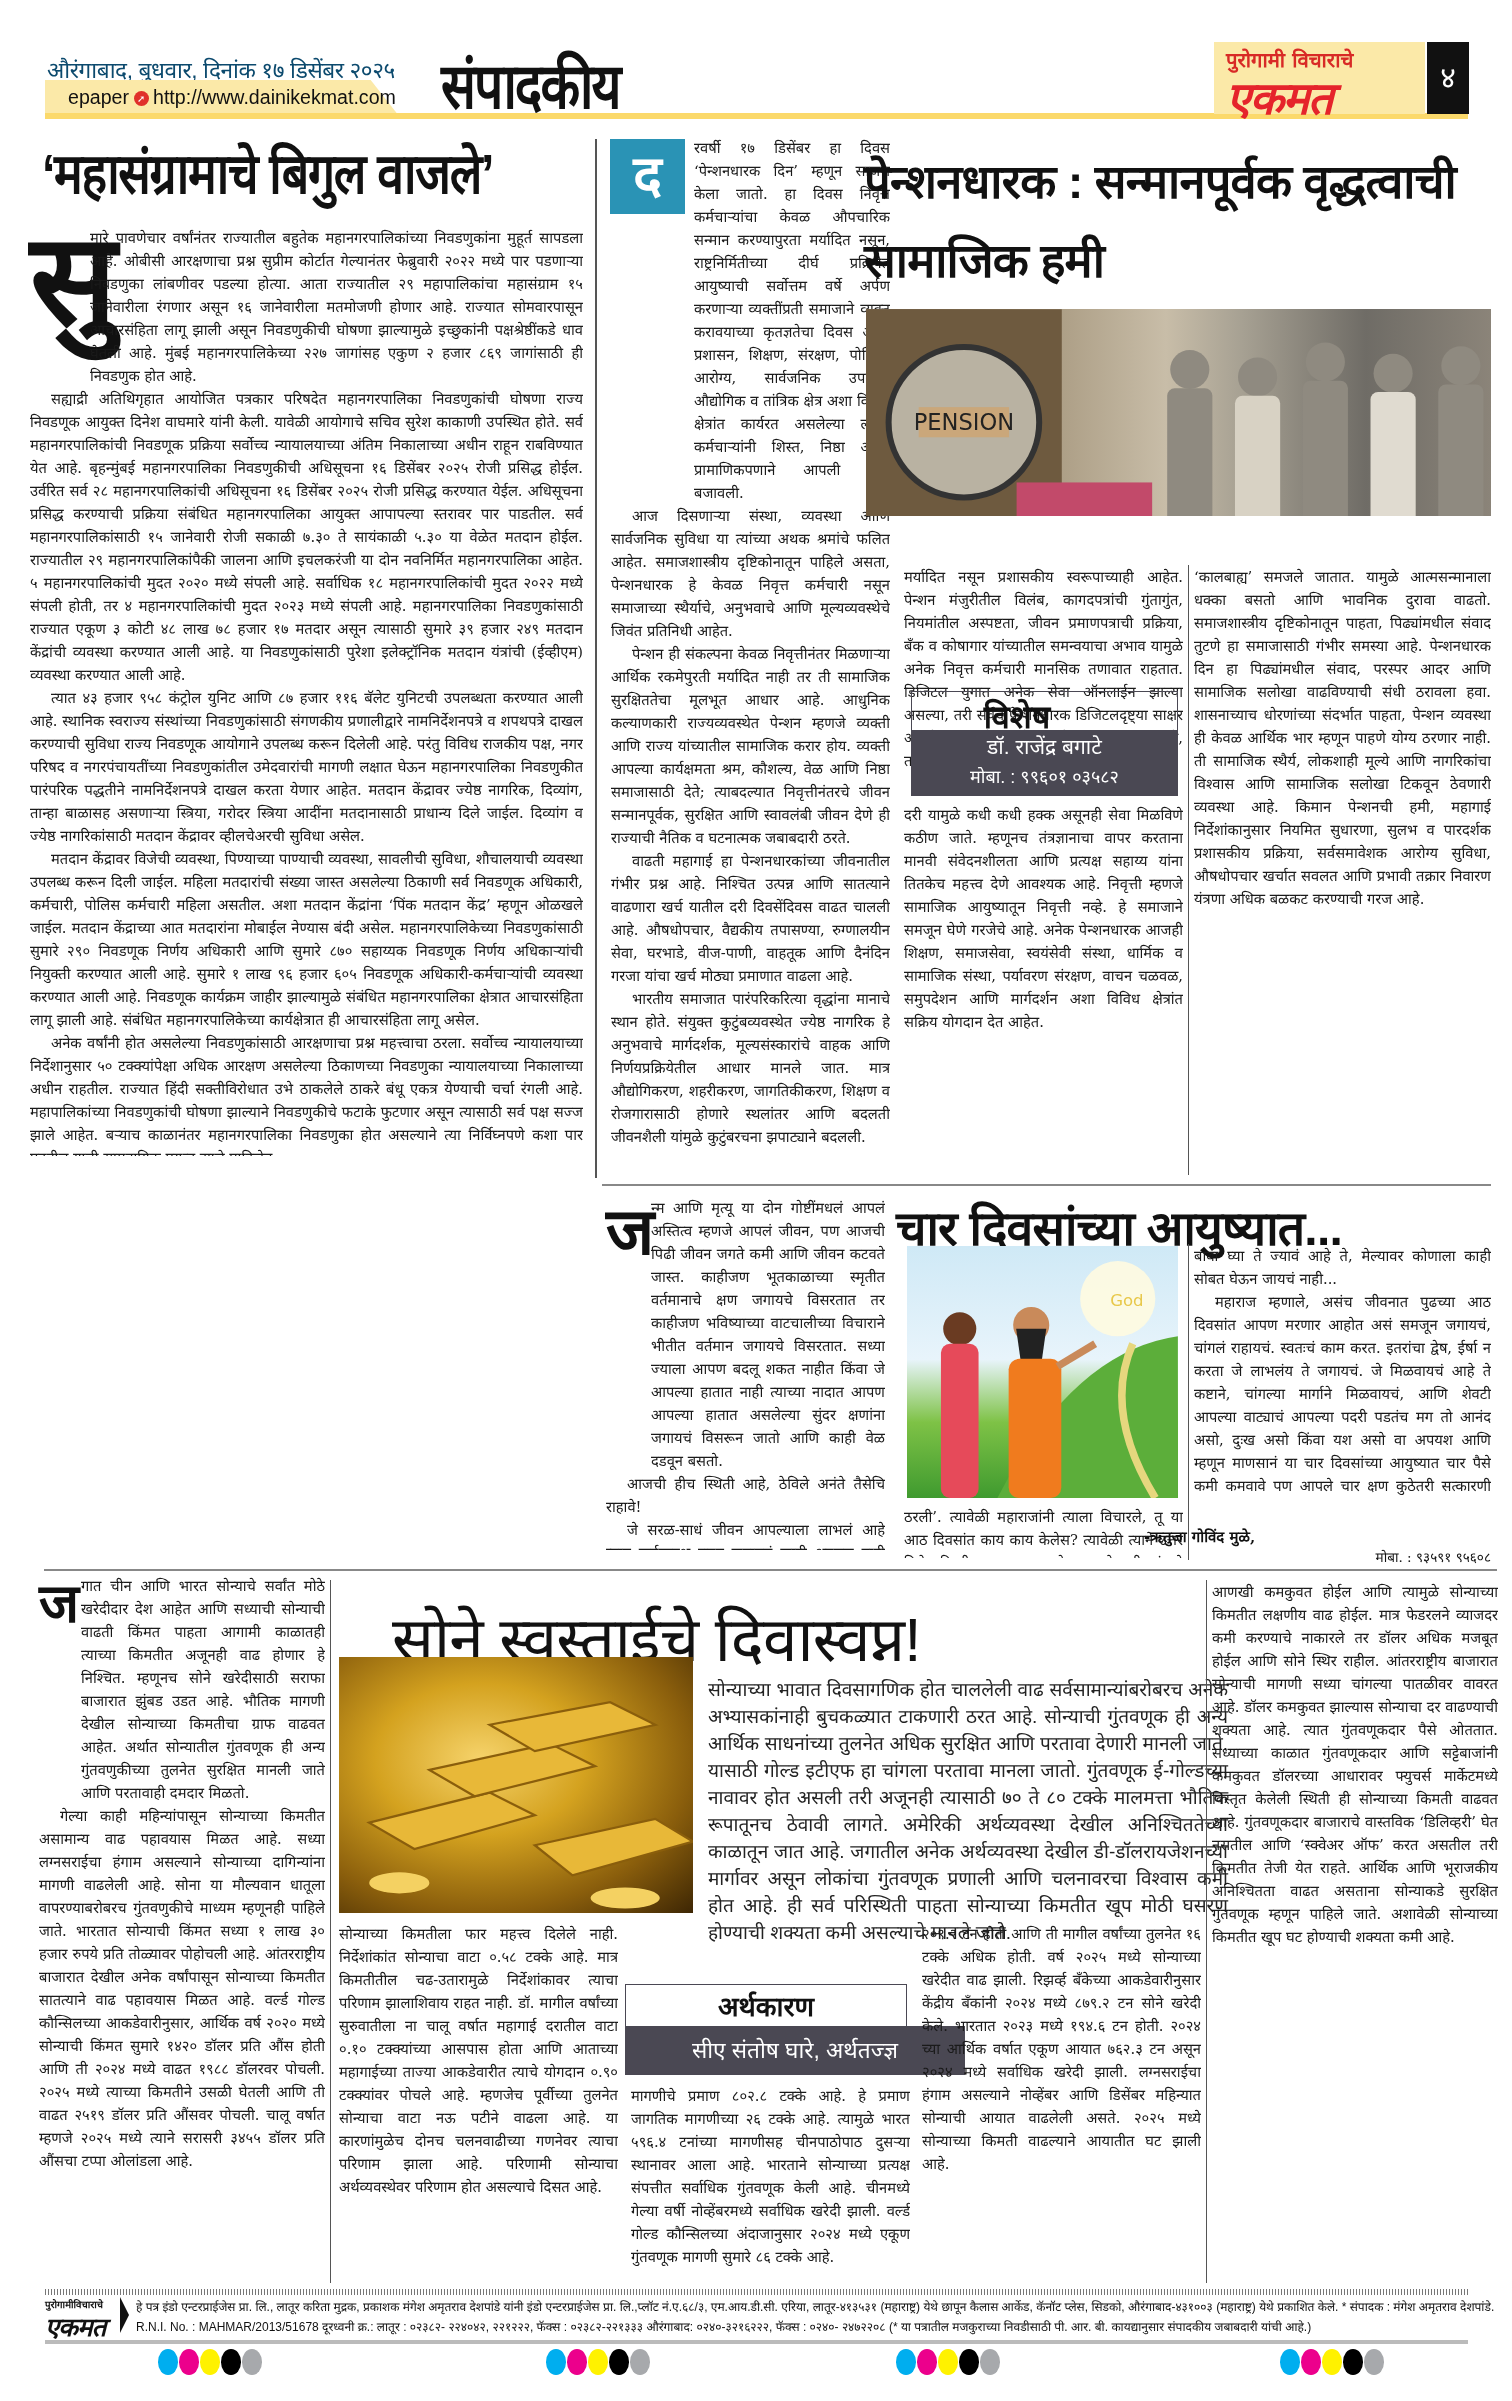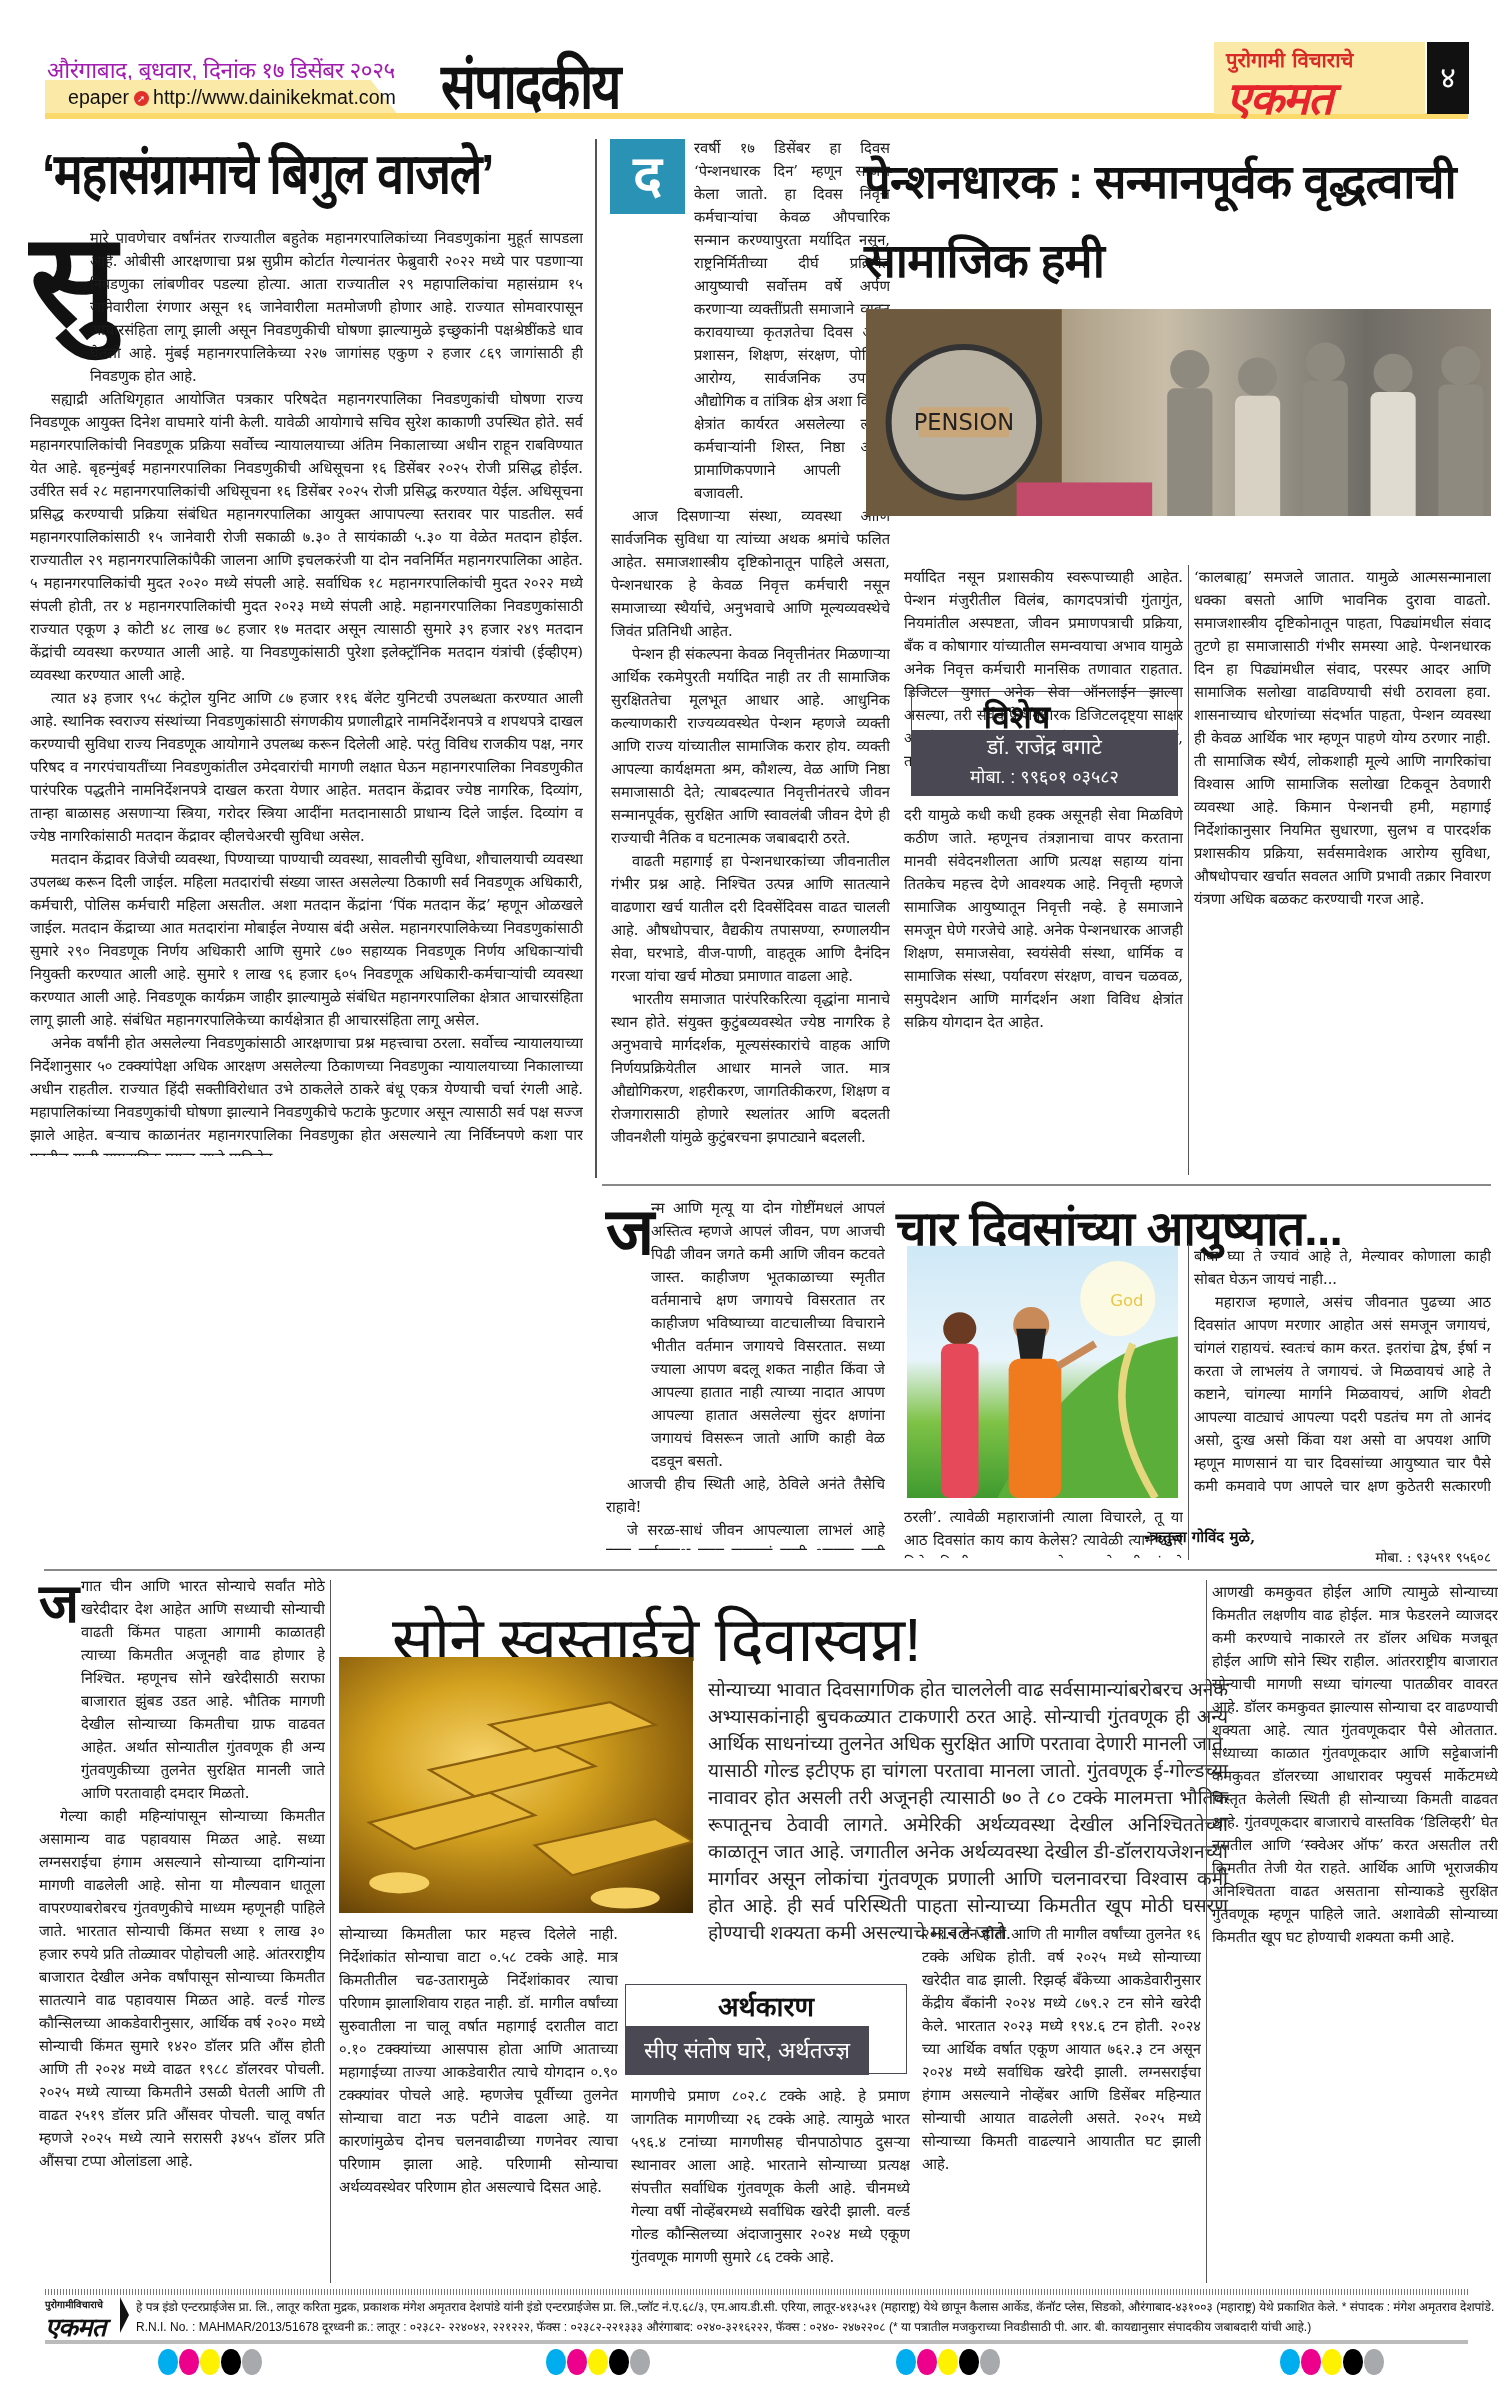--- a/index.html
+++ b/index.html
@@ -1,21 +1,21 @@
 <!DOCTYPE html>
 <html style="font-size:12px"><head>
 <meta charset="utf-8">
 <style>
   *{box-sizing:border-box;margin:0;padding:0}
   html,body{width:1512px;height:2401px;background:#fff;overflow:hidden}
   body{position:relative;font-family:"DejaVu Serif",serif;color:#111}
   .abs{position:absolute}
 
   
-  #date-line{left:47px;top:54px;font-size:22.6px;font-family:"Liberation Sans",sans-serif;color:#a21caf;letter-spacing:-0.4px}
+  #date-line{left:47px;top:54px;font-size:22.6px;font-family:"Liberation Sans",sans-serif;color:#0c4a6e;letter-spacing:-0.4px}
   #epaper-bar{left:45px;top:80px;width:354px;height:36px;background:#fbe9a8;clip-path:polygon(0 0,92% 0,100% 100%,0 100%)}
   #epaper-text{left:68px;top:86px;font-size:19.6px;font-family:"Liberation Sans",sans-serif;color:#111}
   #epaper-icon{display:inline-block;width:15px;height:15px;border-radius:50%;background:#e0302a;color:#fff;font-size:9.8px;text-align:center;line-height:15px;vertical-align:middle;margin:0 4.5px}
   #section-title{left:441px;top:41px;font-size:63px;font-weight:bold;font-family:"Liberation Sans",sans-serif;letter-spacing:-2.3px;transform:scaleX(.82);transform-origin:left}
   #gold-rule{left:45px;top:113px;width:1423px;height:6px;background:#fbd96b}
   #logo-box{left:1214px;top:42px;width:211px;height:72px;background:#fbe9a8}
   #logo-tag{left:1226px;top:45px;font-size:20.3px;color:#d82a26;font-family:"DejaVu Serif",serif;font-weight:bold}
   #logo-name{left:1226px;top:66px;font-size:45px;font-weight:bold;font-style:italic;color:#e5242b;font-family:"DejaVu Serif",serif;letter-spacing:-1.5px}
   #page-no-box{left:1427px;top:42px;width:42px;height:72px;background:#111;color:#fff;font-size:30px;text-align:center;line-height:72px;font-family:"DejaVu Sans",sans-serif}
 
@@ -63,21 +63,21 @@
   #gold-col1{left:39px;top:1574px;width:286px;height:708px;overflow:hidden}
   #gold-col1 .lead{margin-left:42px}
   #gold-photo{left:339px;top:1657px;width:354px;height:256px;overflow:hidden;background:radial-gradient(ellipse at 40% 40%,#f6d36b 0%,#d4a21f 35%,#8a5e0c 70%,#3d2604 100%)}
   #gold-lede{left:708px;top:1676px;width:520px;font-size:19px;line-height:27px;text-align:justify;font-family:"Liberation Sans",sans-serif;color:#222}
   #gold-col2{left:339px;top:1922px;width:279px;height:361px;overflow:hidden}
   #gold-col3{left:631px;top:2084px;width:279px;height:199px;overflow:hidden}
   #gold-col4{left:922px;top:1922px;width:279px;height:361px;overflow:hidden}
   #gold-col5{left:1212px;top:1580px;width:286px;height:703px;overflow:hidden}
   #arth-box{left:625px;top:1984px;width:282px;height:90px;border:1.5px solid #4a4853}
   #arth-title{left:625px;top:1987px;width:282px;text-align:center;font-size:27px;font-weight:bold;font-family:"Liberation Sans",sans-serif}
-  #arth-band{left:625px;top:2026px;width:244px;height:49px;background:#4a4853;color:#fff;text-align:center;font-size:22.6px;line-height:49px;font-family:"Liberation Sans",sans-serif}
+  #arth-band{left:625px;top:2026px;width:340px;height:49px;background:#4a4853;color:#fff;text-align:center;font-size:22.6px;line-height:49px;font-family:"Liberation Sans",sans-serif}
 
   
   #foot-hatch{left:45px;top:2289px;width:1423px;height:6px;background:repeating-linear-gradient(90deg,#777 0 1.5px,#fff 1.5px 3px)}
   #foot-logo-tag{left:45px;top:2298px;font-size:9.8px;font-weight:bold;color:#111}
   #foot-logo{left:45px;top:2309px;font-size:25.6px;font-weight:bold;font-style:italic;color:#111;letter-spacing:-0.8px}
   #foot-arrow{left:120px;top:2297px;width:0;height:0;border-top:18px solid transparent;border-bottom:18px solid transparent;border-left:9px solid #111}
   #foot-line1{left:136px;top:2298px;font-size:12px;font-family:"Liberation Sans",sans-serif;white-space:nowrap}
   #foot-line2{left:136px;top:2318px;font-size:12px;font-family:"Liberation Sans",sans-serif;white-space:nowrap}
   #foot-rule{left:45px;top:2340px;width:1423px;height:3.8px;background:#bbb}
   .reg{position:absolute;top:2349px;display:flex;gap:1.5px}

